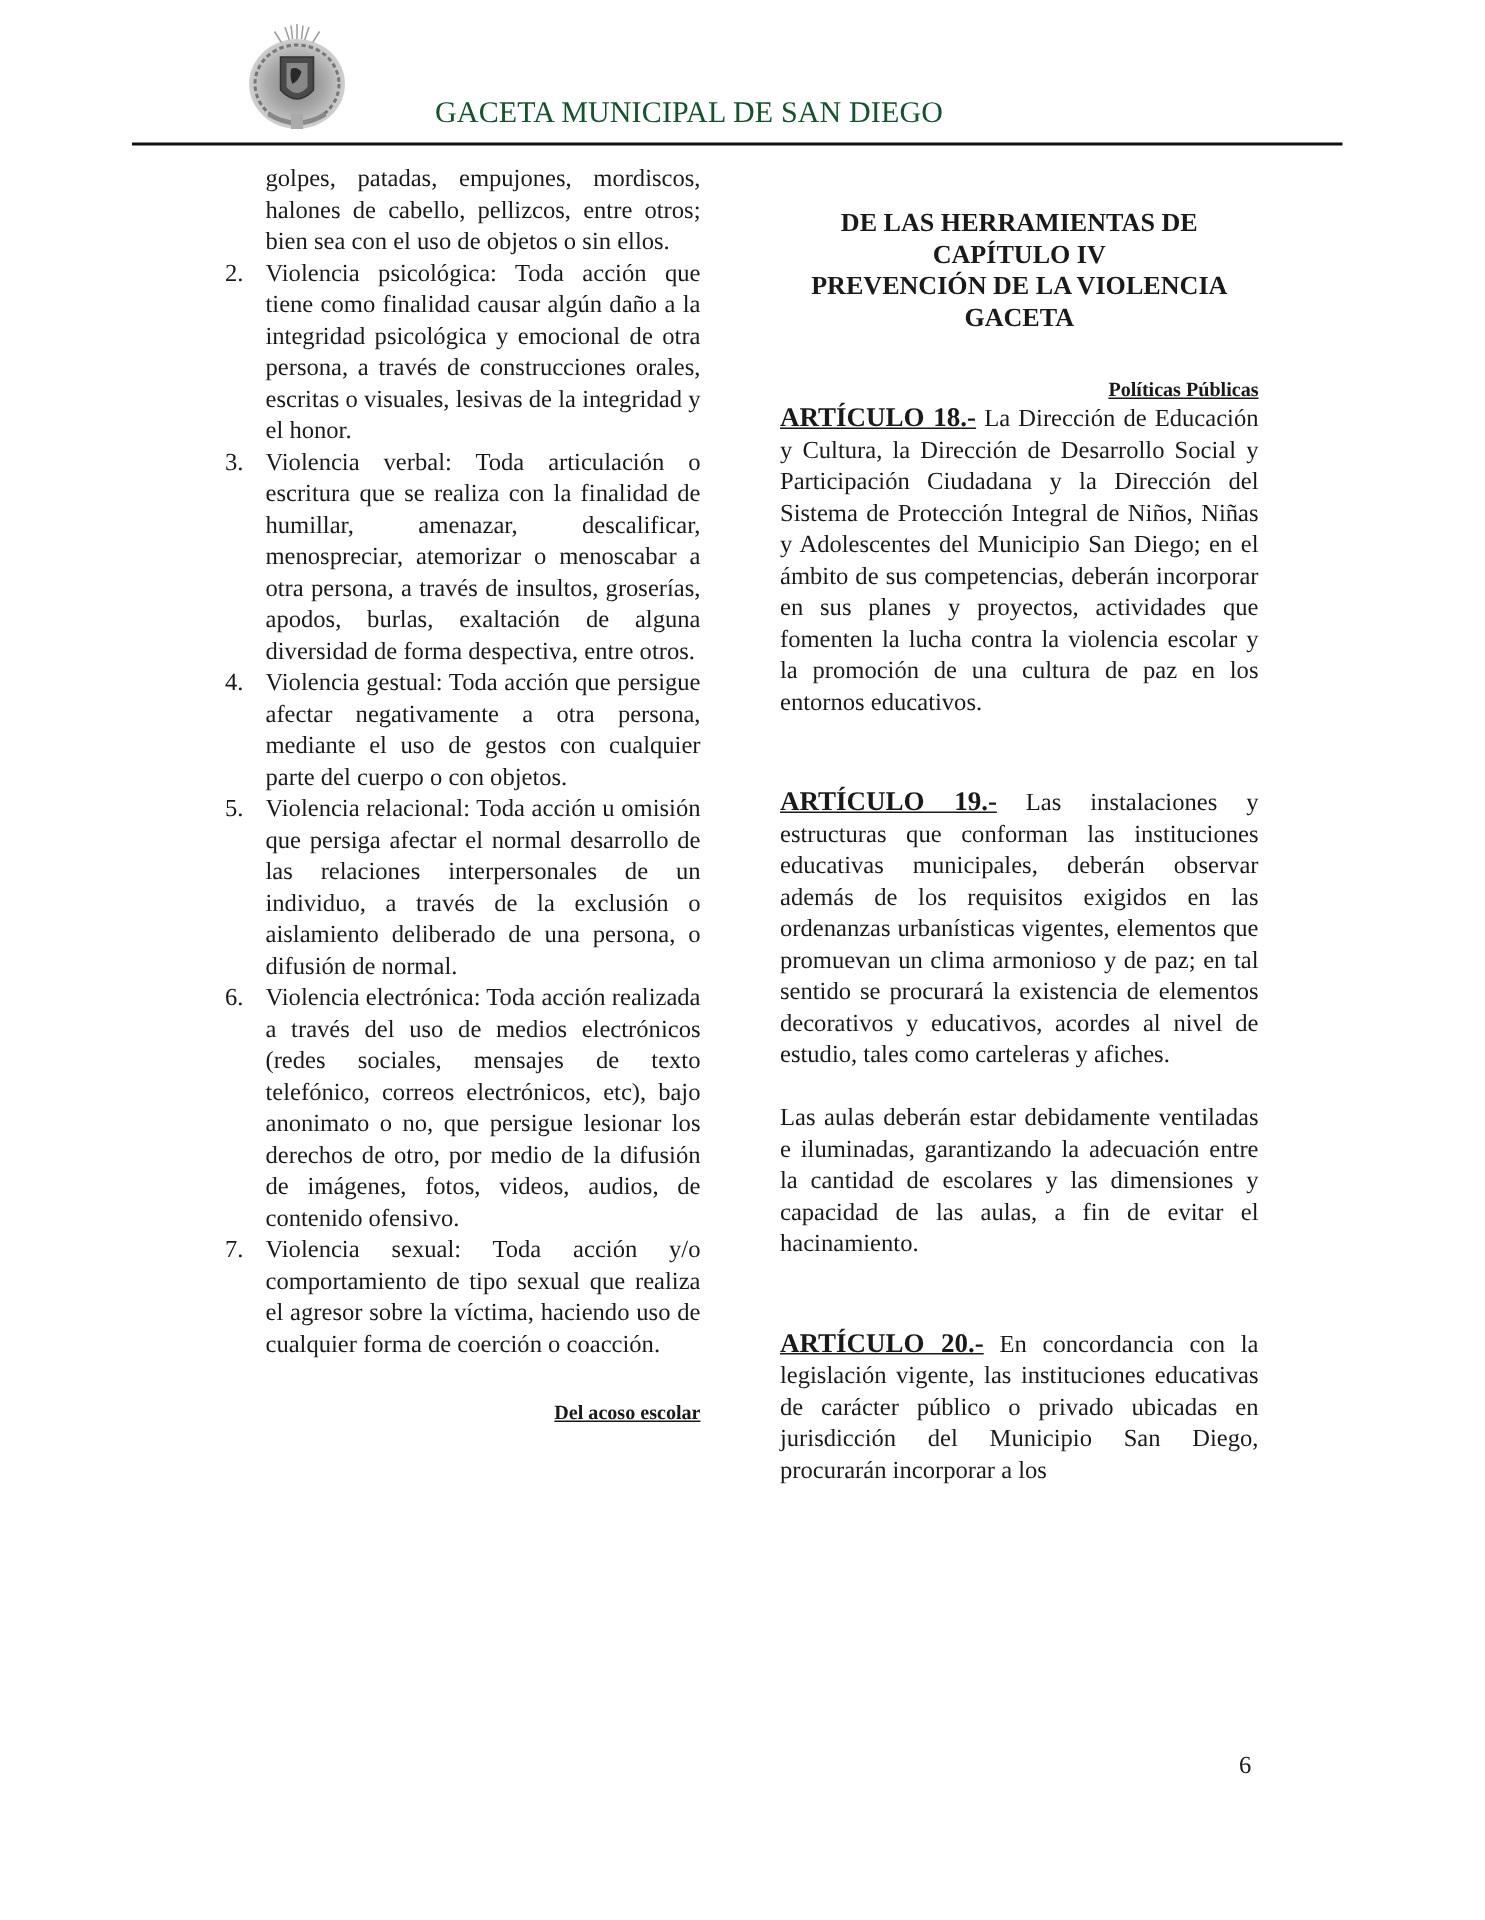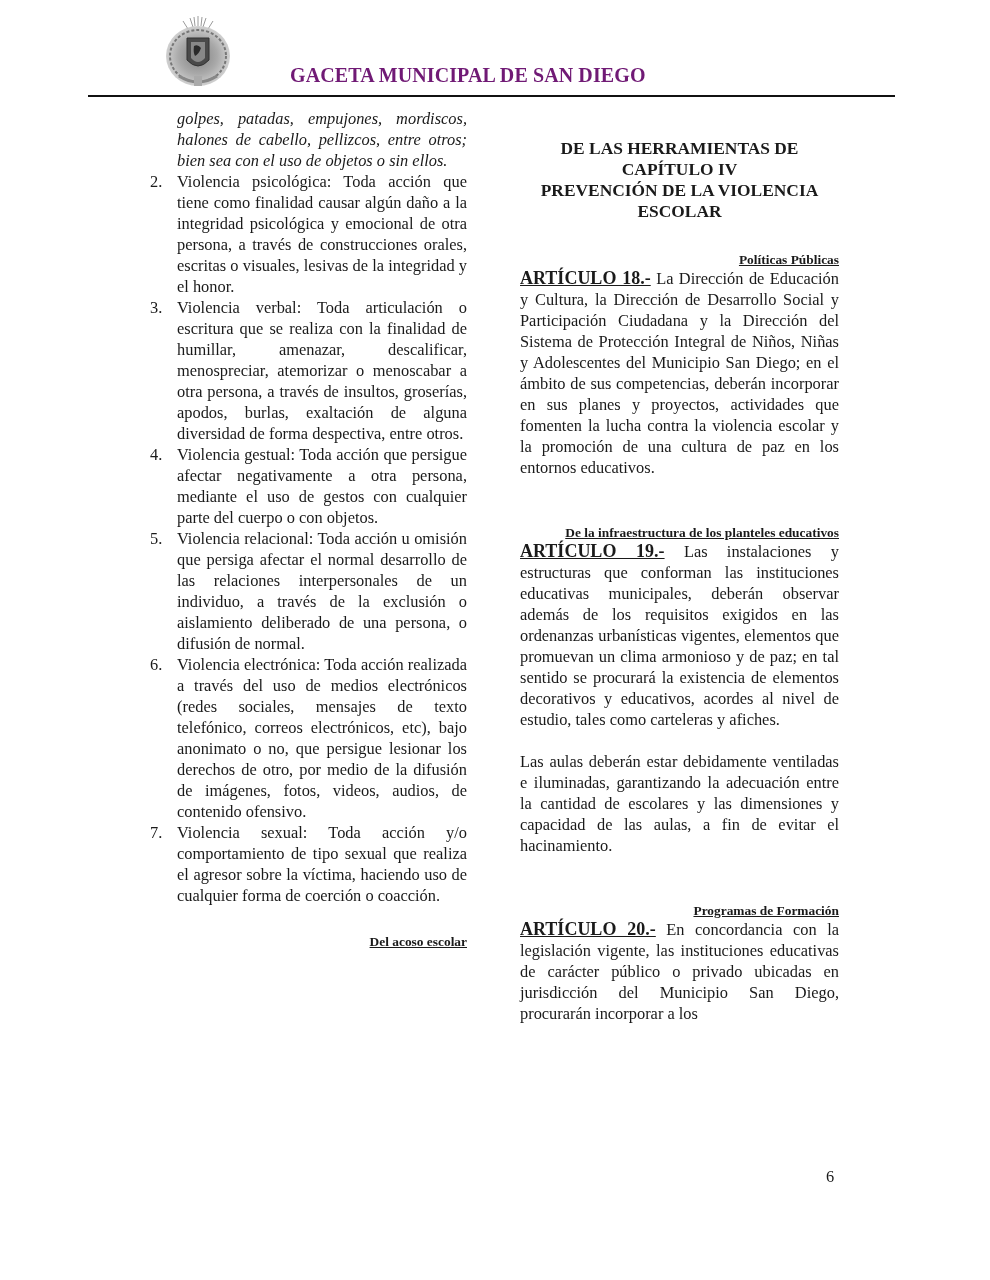--- a/index.html
+++ b/index.html
@@ -20,24 +20,24 @@
       left: 157px;
       top: 14px;
       width: 82px;
       height: 76px;
     }
     .gazette-title {
       position: absolute;
       left: 290px;
       top: 64px;
       font-size: 20px;
-      font-weight: bold;
+      font-weight: normal;
       letter-spacing: 0.1px;
       white-space: nowrap;
-      color: #701a75;
+      color: #14532d;
     }
     .header-rule {
       position: absolute;
       left: 88px;
       top: 95px;
       width: 807px;
       height: 2px;
       background: #111;
     }
     .col {
@@ -46,21 +46,21 @@
       font-size: 16.4px;
       line-height: 21px;
       text-align: justify;
     }
     .col-left { left: 150px; width: 317px; }
     .col-right { left: 520px; width: 319px; }
 
     .list { margin: 0; padding: 0; list-style: none; }
     .list-item { position: relative; padding-left: 27px; }
     .list-item .num { position: absolute; left: 0; top: 0; }
-    .list-item.cont { padding-left: 27px; font-style: italic; }
+    .list-item.cont { padding-left: 27px; }
 
     .p { margin: 0; text-align: justify; text-align-last: left; }
     .subhead {
       text-align: right;
       font-weight: bold;
       font-size: 13.4px;
       line-height: 17px;
       margin: 0;
       text-decoration: underline;
     }
@@ -147,31 +147,29 @@
   <p class="subhead">Del acoso escolar</p>
 </div>
 
 <div class="col col-right">
 
   <div style="height: 30px;"></div>
   <div>
     <p class="chapter">DE LAS HERRAMIENTAS DE</p>
     <p class="chapter">CAPÍTULO IV</p>
     <p class="chapter">PREVENCIÓN DE LA VIOLENCIA</p>
-    <p class="chapter">ESCOLAR</p>
+    <p class="chapter">GACETA</p>
   </div>
 
   <div style="height: 29px;"></div>
   <p class="subhead">Políticas Públicas</p>
   <p class="p"><span class="art-label">ARTÍCULO 18.-</span><span> La Dirección de Educación y Cultura, la Dirección de Desarrollo Social y Participación Ciudadana y la Dirección del Sistema de Protección Integral de Niños, Niñas y Adolescentes del Municipio San Diego; en el ámbito de sus competencias, deberán incorporar en sus planes y proyectos, actividades que fomenten la lucha contra la violencia escolar y la promoción de una cultura de paz en los entornos educativos.</span></p>
 
   <div style="height: 46px;"></div>
-  <p class="subhead">De la infraestructura de los planteles educativos</p>
   <p class="p"><span class="art-label">ARTÍCULO 19.-</span><span> Las instalaciones y estructuras que conforman las instituciones educativas municipales, deberán observar además de los requisitos exigidos en las ordenanzas urbanísticas vigentes, elementos que promuevan un clima armonioso y de paz; en tal sentido se procurará la existencia de elementos decorativos y educativos, acordes al nivel de estudio, tales como carteleras y afiches.</span></p>
   <div style="height: 21px;"></div>
   <p class="p">Las aulas deberán estar debidamente ventiladas e iluminadas, garantizando la adecuación entre la cantidad de escolares y las dimensiones y capacidad de las aulas, a fin de evitar el hacinamiento.</p>
 
   <div style="height: 46px;"></div>
-  <p class="subhead">Programas de Formación</p>
   <p class="p"><span class="art-label">ARTÍCULO 20.-</span><span>  En concordancia con la legislación vigente, las instituciones educativas de carácter público o privado ubicadas en jurisdicción del Municipio San Diego, procurarán incorporar a los</span></p>
 </div>
 
 <div class="page-number">6</div>
 
 </body></html>

